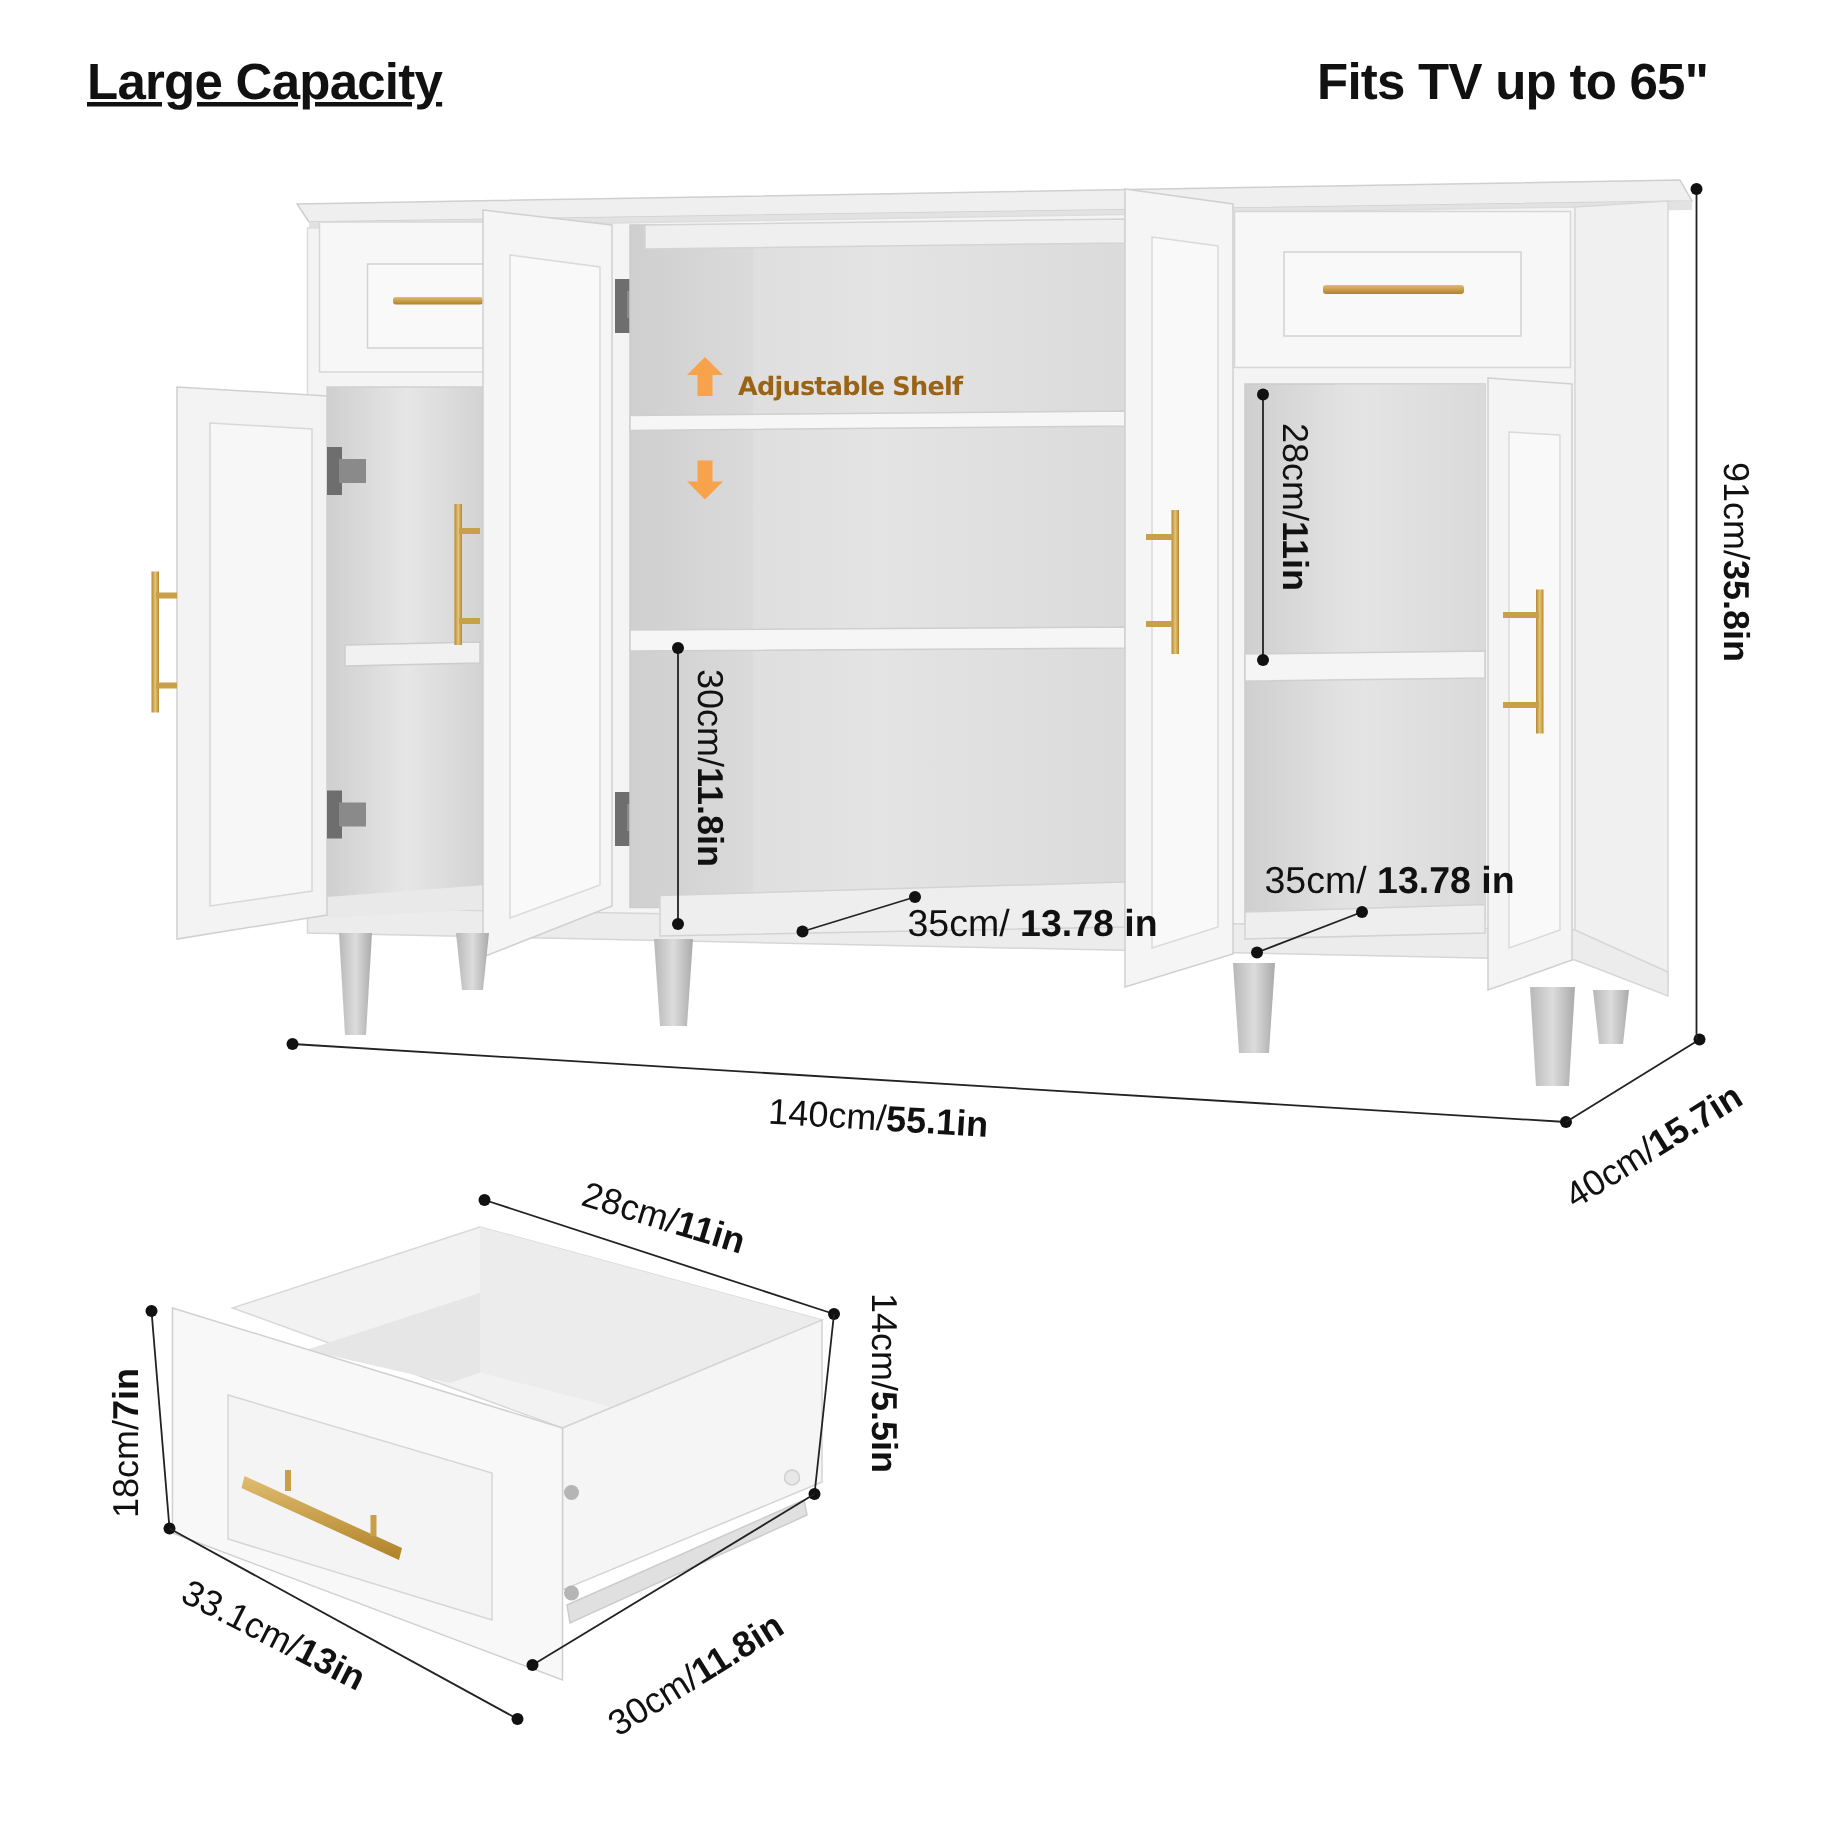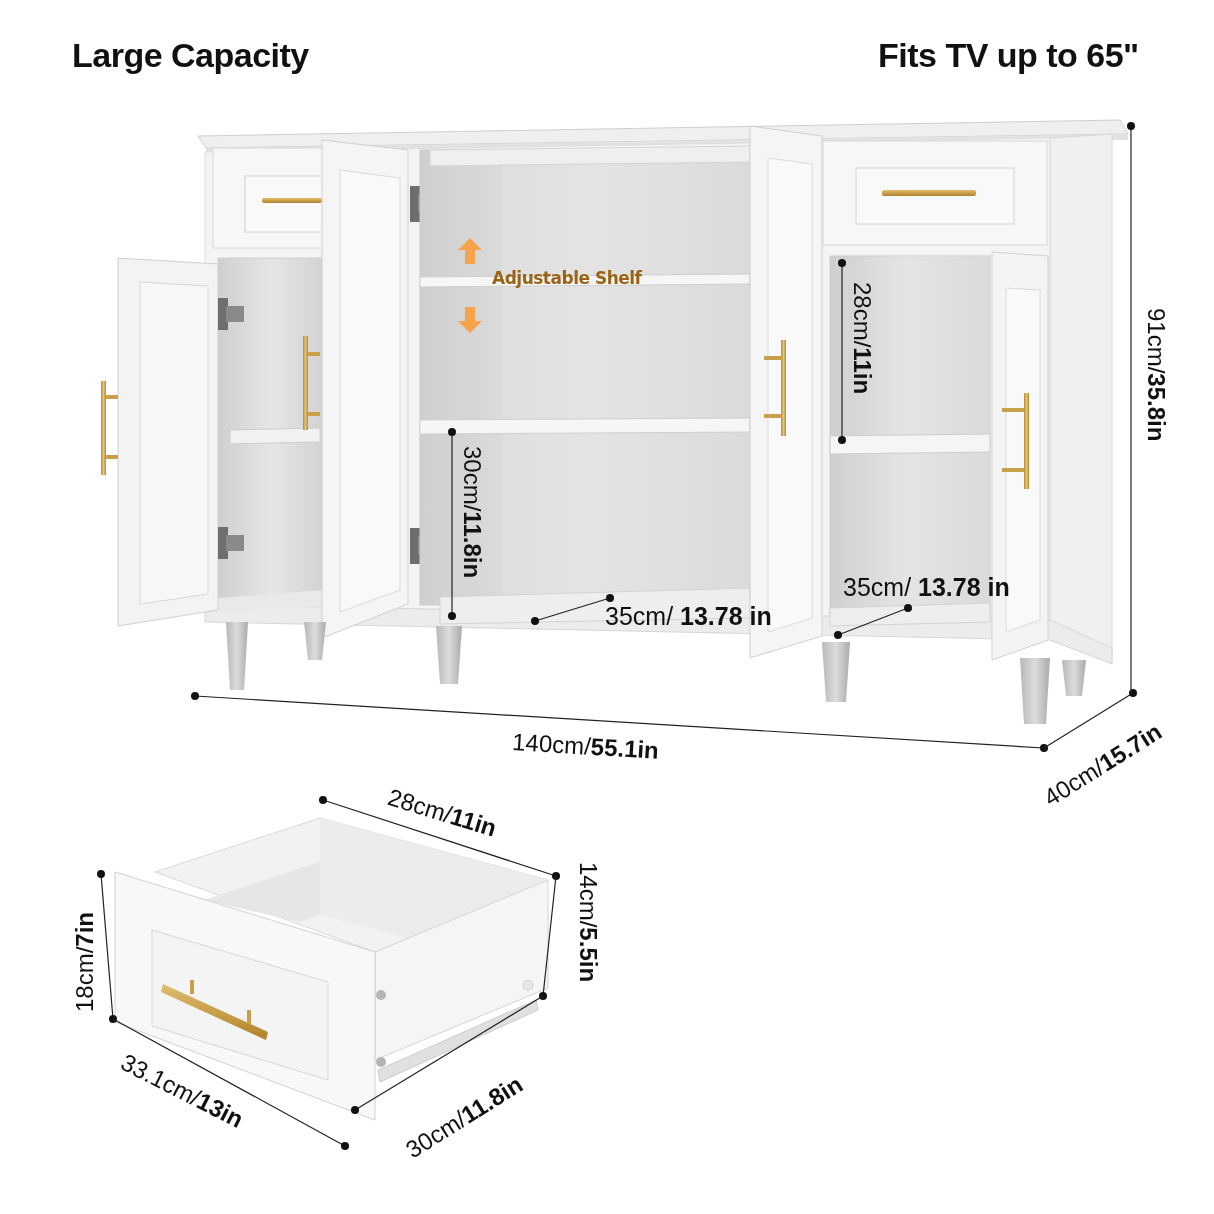--- a/index.html
+++ b/index.html
@@ -5,21 +5,21 @@
   html, body { margin:0; padding:0; background:#ffffff; }
   body { width:1214px; height:1214px; position:relative; overflow:hidden;
          font-family:"Liberation Sans", "DejaVu Sans", sans-serif; color:#111; }
   .abs { position:absolute; }
   .heading { font-weight:bold; font-size:34px; letter-spacing:-0.5px; color:#111; white-space:nowrap; }
   .dim { font-size:25px; white-space:nowrap; color:#111; line-height:1; }
   .dim b { font-weight:bold; }
   .dim .cm { font-weight:normal; }
   .dim-lg { font-size:24px; }
   .accent { color:#9a6416; font-weight:bold; font-size:17px; white-space:nowrap;
-            font-family:"DejaVu Sans", sans-serif; letter-spacing:-0.5px;margin-top:20px; }
+            font-family:"DejaVu Sans", sans-serif; letter-spacing:-0.5px; }
   svg.scene { position:absolute; left:0; top:0; }
 </style>
 </head>
 <body>
 
 <svg class="scene" width="1214" height="1214" viewBox="0 0 1214 1214">
   <defs>
     <linearGradient id="gInterior" x1="0" y1="0" x2="1" y2="0">
       <stop offset="0" stop-color="#cfcfcf"></stop>
       <stop offset="0.5" stop-color="#e6e6e6"></stop>
@@ -209,21 +209,21 @@
     <line x1="101" y1="874" x2="113" y2="1019"></line>
     <circle cx="101" cy="874" r="4" stroke="none"></circle>
     <circle cx="113" cy="1019" r="4" stroke="none"></circle>
     <line x1="113" y1="1019" x2="345" y2="1146"></line>
     <circle cx="345" cy="1146" r="4" stroke="none"></circle>
     <line x1="355" y1="1110" x2="543" y2="996"></line>
     <circle cx="355" cy="1110" r="4" stroke="none"></circle>
   </g>
 </svg>
 
-<div class="abs heading" style="left:72px; top:36px;">Large Capacity</div>
+<div class="abs heading" style="left:58px; top:36px;text-decoration:underline;">Large Capacity</div>
 <div class="abs heading" style="left:878px; top:36px;">Fits TV up to 65"</div>
 
 <div class="abs accent" style="left:492px; top:248px;">Adjustable Shelf</div>
 
 <div class="abs dim dim-lg" style="left:513px; top:730px; transform:rotate(3.5deg); transform-origin:left top;">
   <span class="cm">140cm/</span><b>55.1in</b>
 </div>
 
 <div class="abs dim dim-lg" style="left:1040px; top:790px; transform:rotate(-32deg); transform-origin:left top;">
   <span class="cm">40cm/</span><b>15.7in</b>

